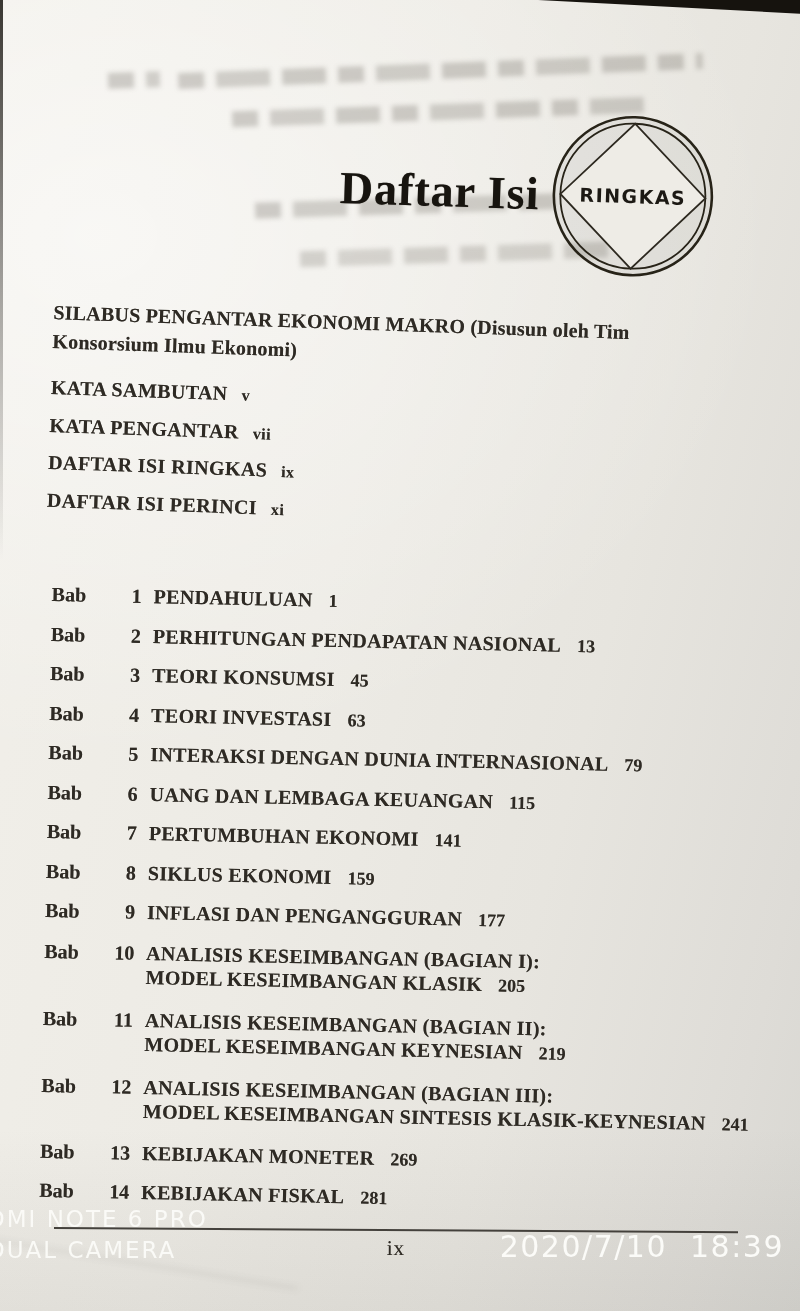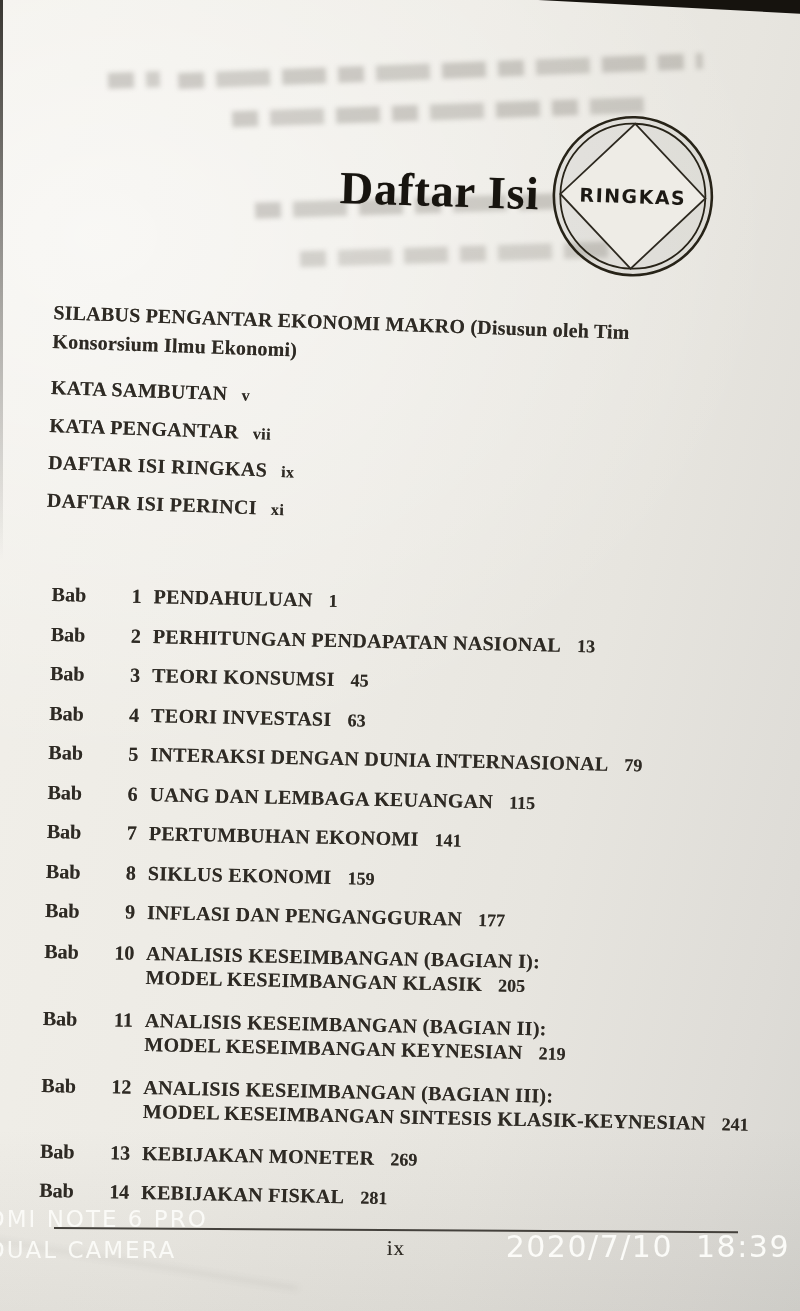--- a/index.html
+++ b/index.html
@@ -96,21 +96,21 @@
 
   
   .wm {
     position:absolute; left:-13px; top:1204px;
     font-family:"DejaVu Sans", sans-serif;
     font-size:23px; line-height:31px; letter-spacing:2px;
     color:rgba(252,252,249,0.92);
     white-space:nowrap;
   }
   .timestamp {
-    position:absolute; right:10px; top:1229px;
+    position:absolute; right:16px; top:1229px;
     font-family:"DejaVu Sans", sans-serif;
     font-size:30px; letter-spacing:1.5px; word-spacing:12px;
     color:rgba(253,253,250,0.95);
     white-space:nowrap;
   }
 </style>
 </head>
 <body>
 
 <div class="paper"></div>

